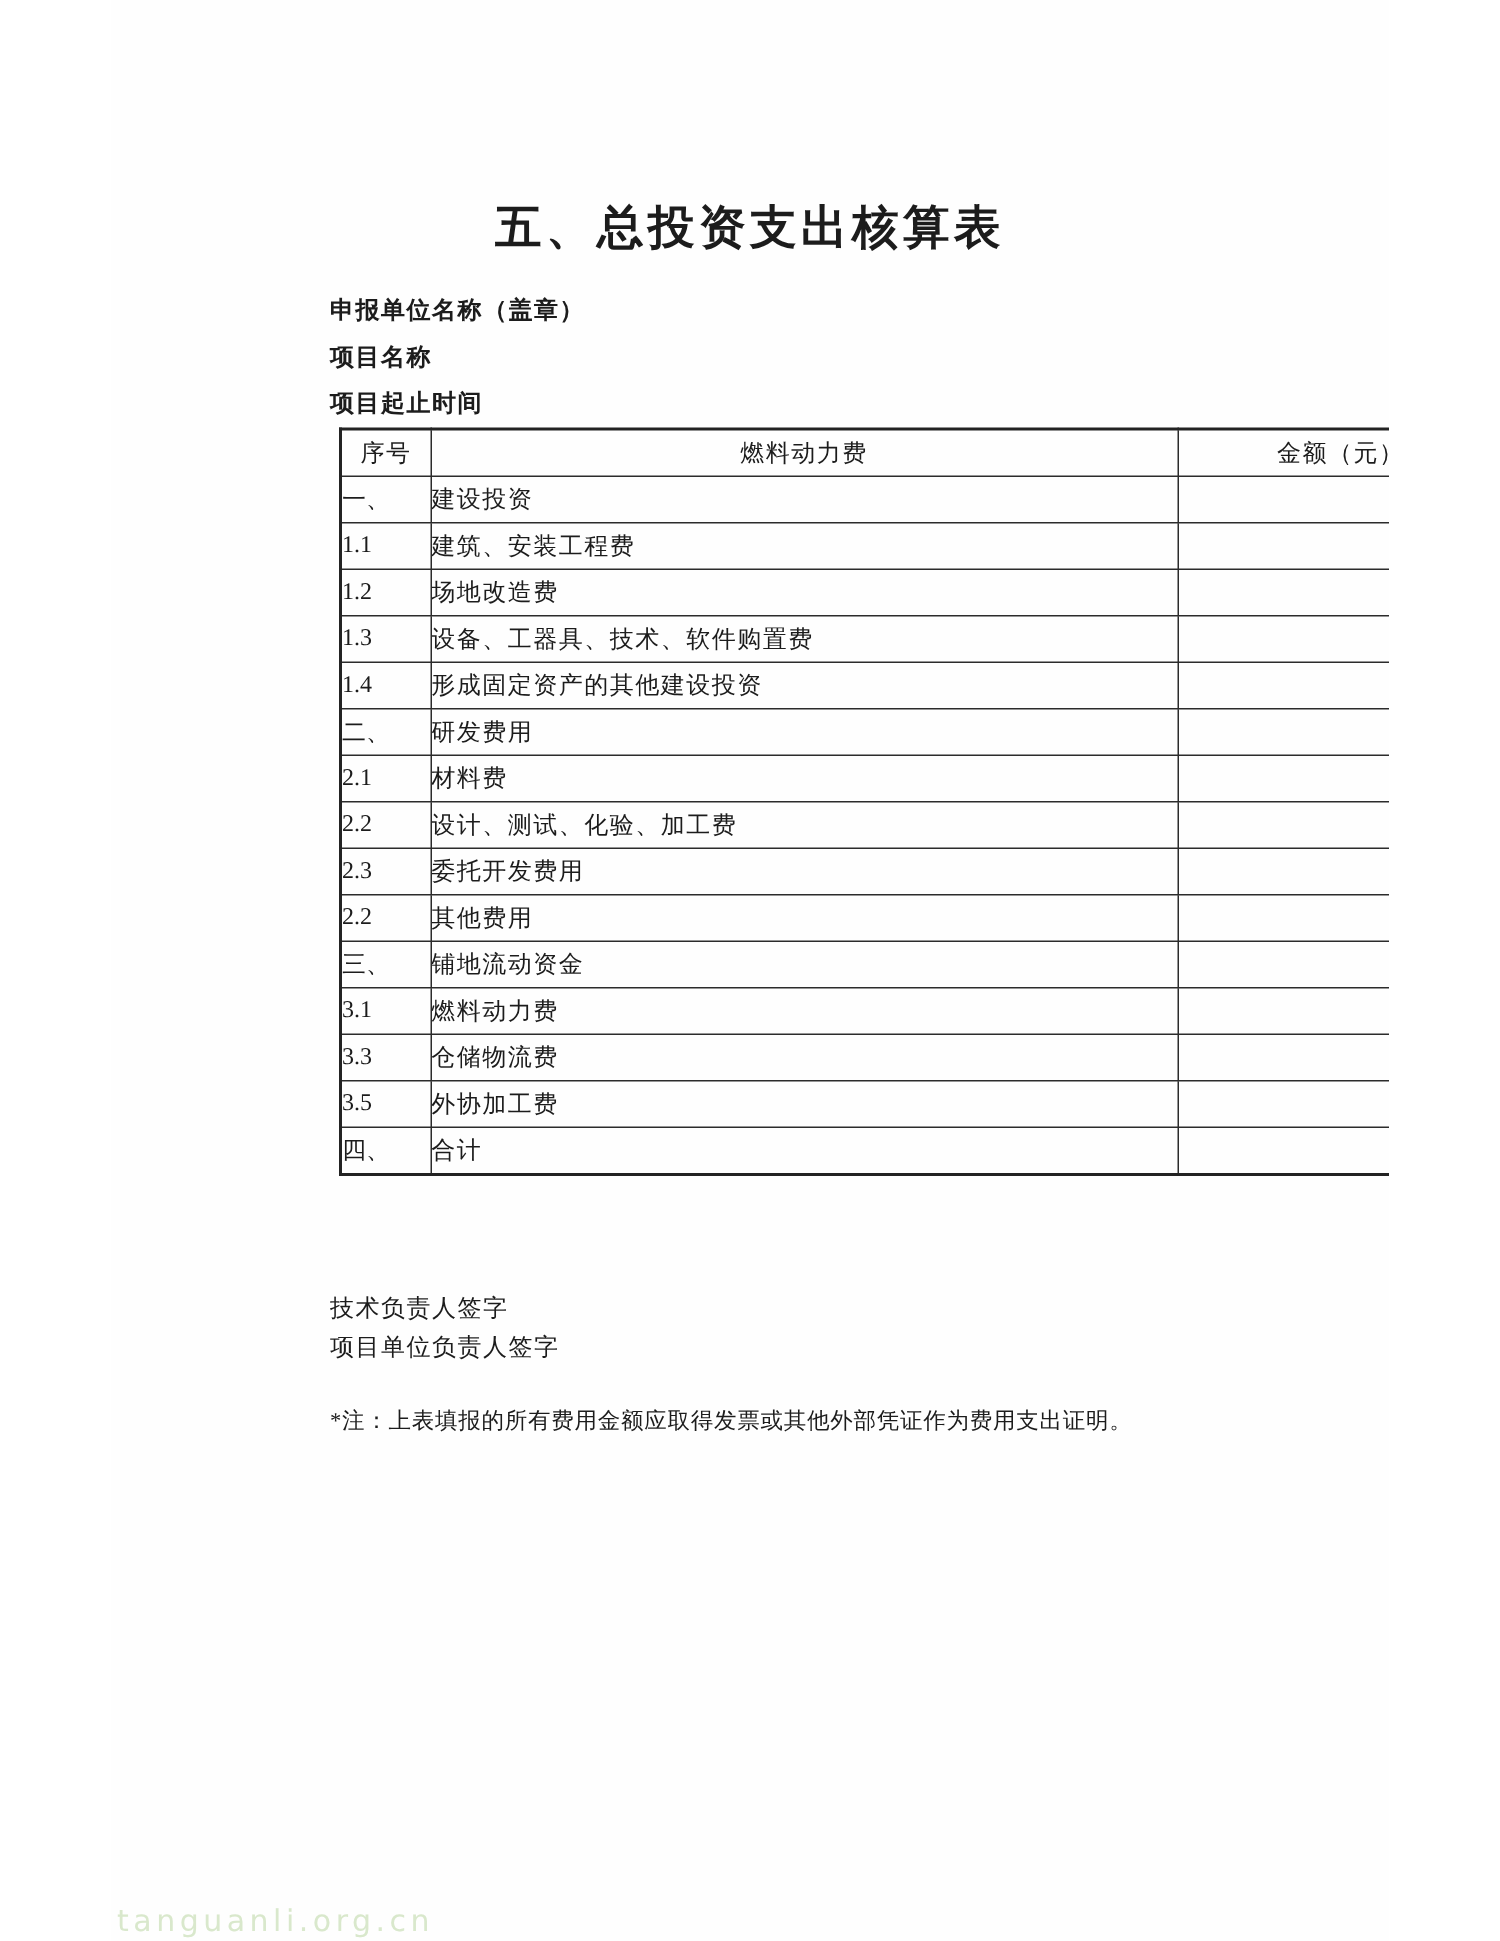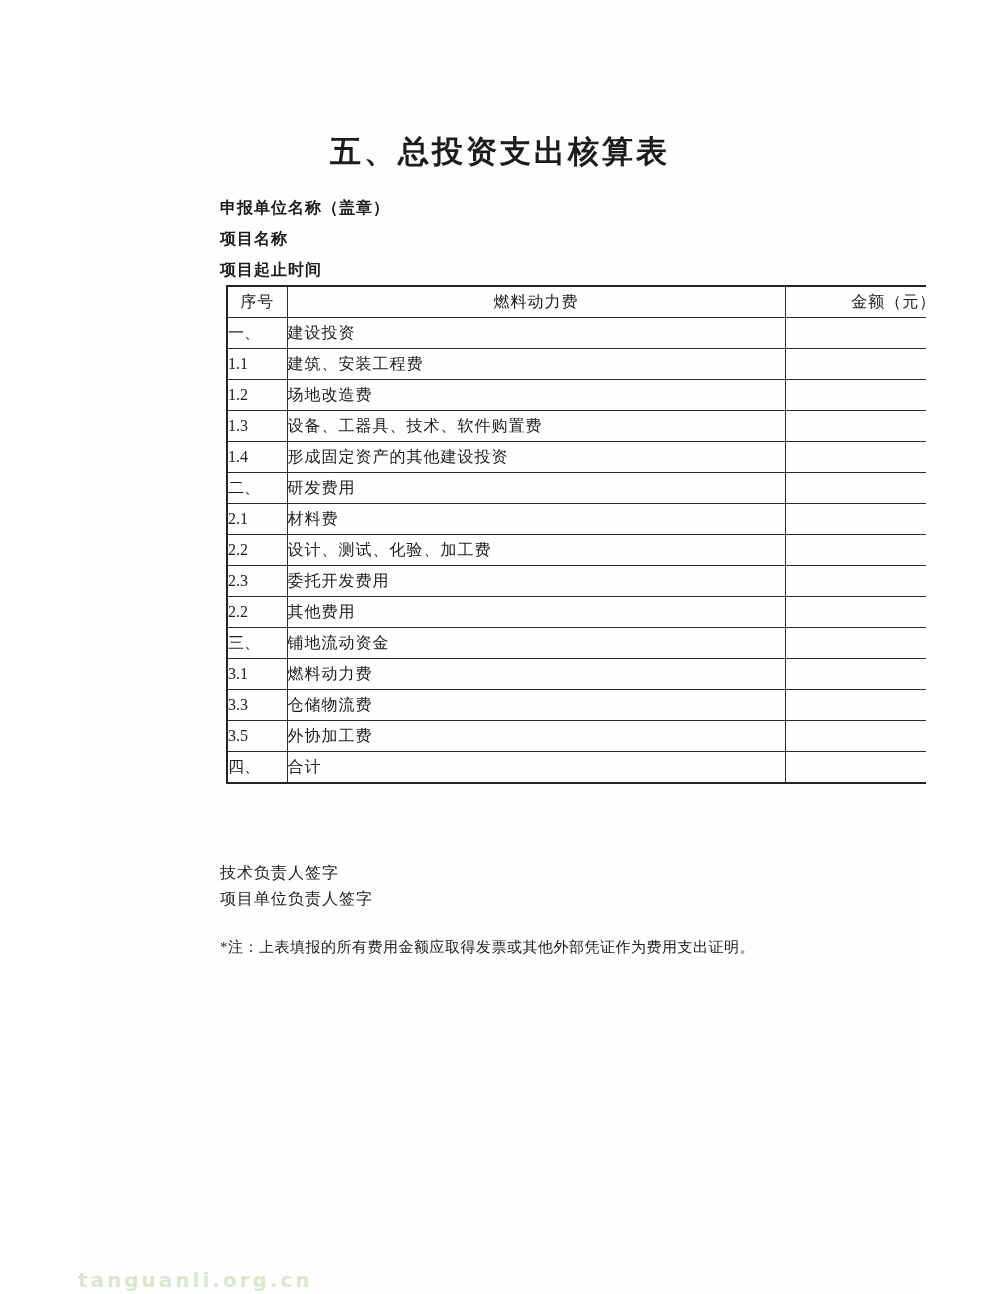--- a/index.html
+++ b/index.html
@@ -83,21 +83,21 @@
     font-size: 15px;
     letter-spacing: 0.5px;
     margin: 0;
     text-align: right;
   }
   .watermark {
     position: absolute;
     left: 4px;
     bottom: 2px;
     font-family: "DejaVu Sans", sans-serif;
-    font-weight: bold;
+    font-weight: normal;
     font-size: 20px;
     letter-spacing: 3px;
     color: #d9e8cc;
     user-select: none;
   }
 </style>
 </head>
 <body>
 
 <div class="page">

